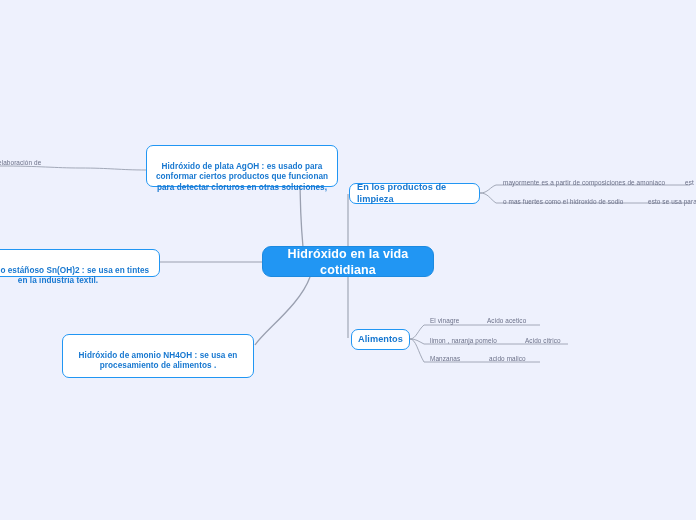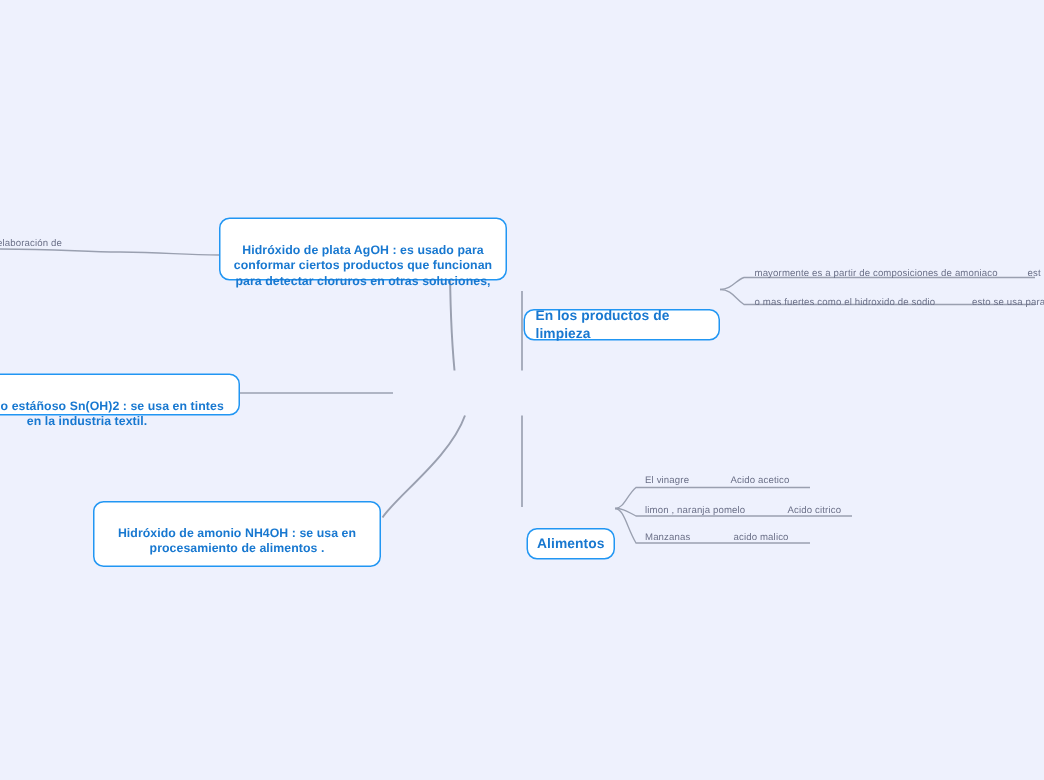--- a/index.html
+++ b/index.html
@@ -50,21 +50,20 @@
     align-items: center;
     justify-content: center;
   }
   .node.topic {
     font-size: 9.2px;
     display: flex;
     align-items: center;
     justify-content: center;
     padding: 0 7px;
     letter-spacing: .05px;
-    margin-top: 23px;
   }
   .node.leaf {
     font-size: 8.2px;
     padding: 5px 7px 5px 7px;
     letter-spacing: .05px;
     text-align: center;
   }
   .plain {
     position: absolute;
     color: #6b7088;
@@ -96,20 +95,23 @@
 
       <path d="M480,193 C488,193 490,187 496,185 L690,185" stroke-width="0.9"></path>
       <path d="M480,193 C488,193 490,199 496,203 L690,203" stroke-width="0.9"></path>
 
       <path d="M410,339 C416,339 418,330 424,325 L540,325" stroke-width="0.9"></path>
       <path d="M410,339 C416,339 418,341 424,344 L568,344" stroke-width="0.9"></path>
       <path d="M410,339 C416,339 418,352 424,362 L540,362" stroke-width="0.9"></path>
     </g>
   </svg>
 
+  <div class="node central" style="left:262px; top:246px; width:172px; height:31px;">
+    <span>Hidróxido en la vida cotidiana</span>
+  </div>
 
   <div class="node leaf" style="left:146px; top:145px; width:192px; height:42px;">
     <span>Hidróxido de plata AgOH : es usado para conformar ciertos productos que funcionan para detectar cloruros en otras soluciones,</span>
   </div>
 
   <div class="plain" style="left:-2px; top:159px;">elaboración de</div>
 
   <div class="node leaf" style="left:-44px; top:249px; width:204px; height:28px;">
     <span>Hidróxido estáñoso   Sn(OH)2 :  se usa en tintes en la industria textil.</span>
   </div>

